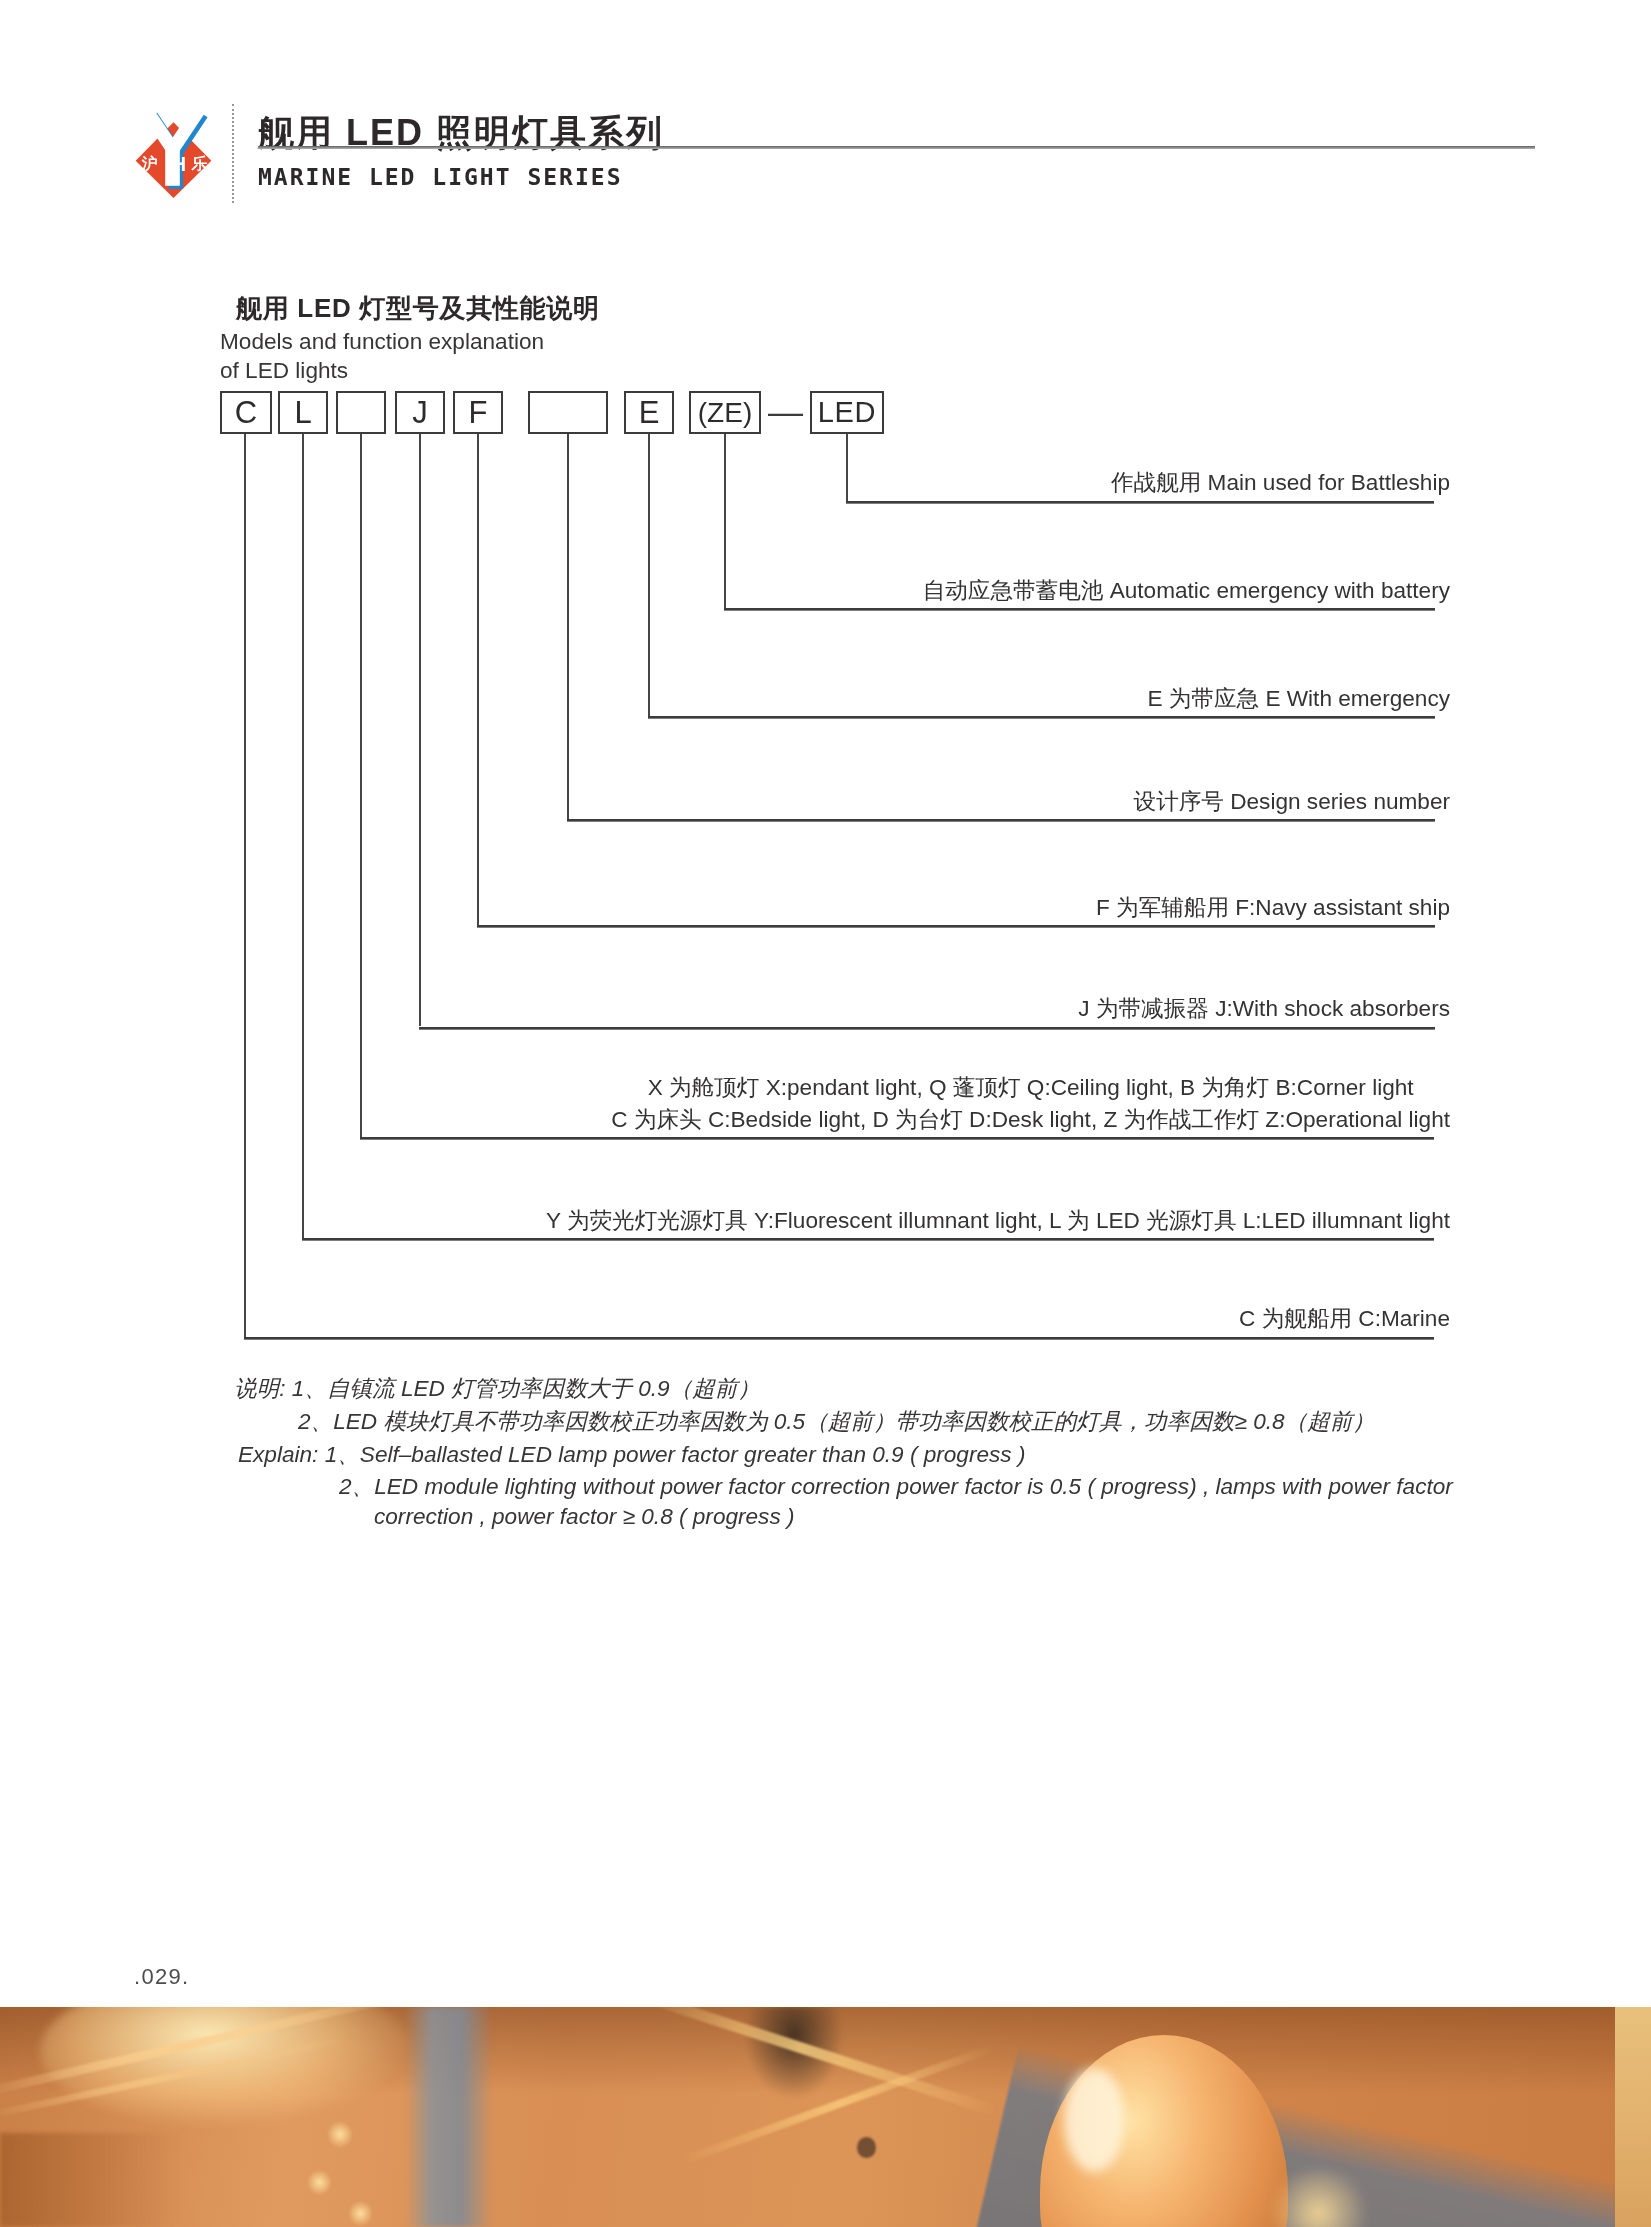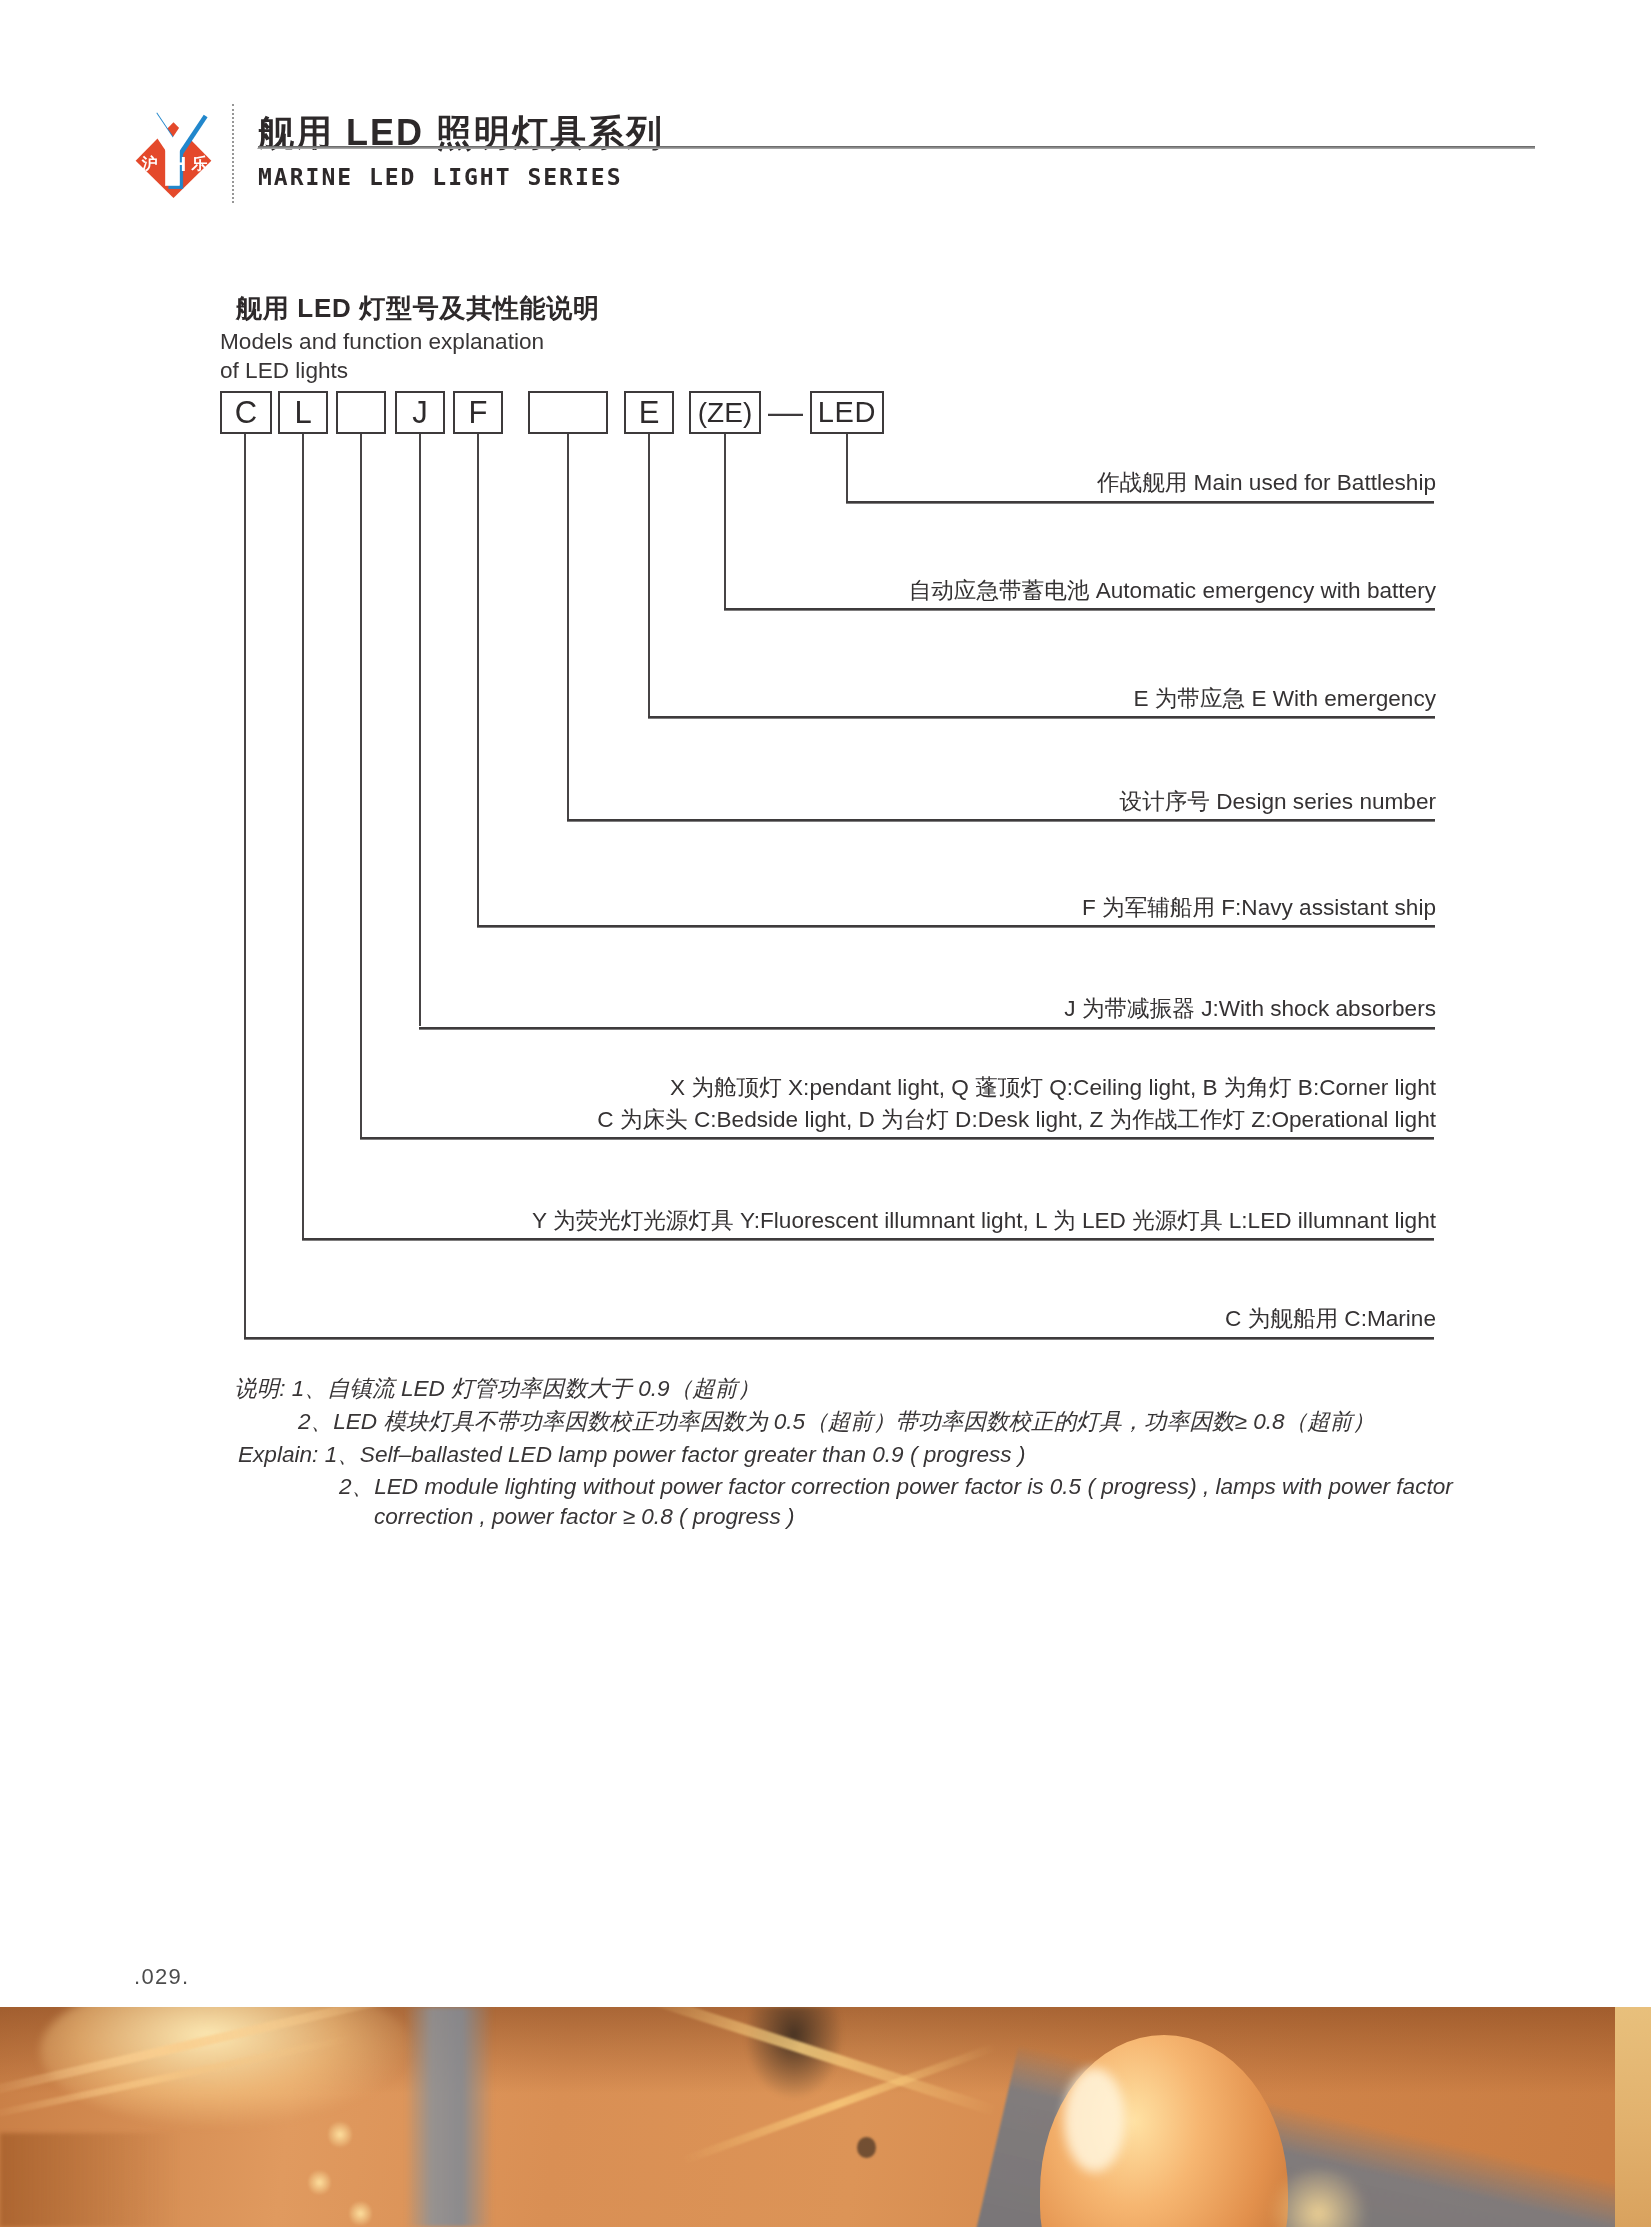--- a/index.html
+++ b/index.html
@@ -16,22 +16,22 @@
   .sec-zh{left:220px;top:291px;font-size:26px;font-weight:600;letter-spacing:0.7px;color:#2d292a;margin-left:16px;}
   .sec-en{font-size:22.6px;color:#383536;}
   
   .mbox{position:absolute;top:391px;height:43px;box-sizing:border-box;border:2px solid #3d3a3b;background:#fff;
         display:flex;align-items:center;justify-content:center;font-size:31px;color:#2e2b2c;}
   .dash{position:absolute;left:761px;top:391px;width:49px;height:43px;line-height:41px;text-align:center;
         font-size:35px;color:#3d3a3b;}
   
   .vline{position:absolute;width:2px;background:#474445;}
   .hline{position:absolute;height:2.7px;background:linear-gradient(180deg,#3e3b3c 60%,#aeaeae);}
-  .label{position:absolute;right:216px;text-align:right;font-size:22.6px;line-height:31px;color:#353233;white-space:nowrap;}
-  .label2{line-height:32px;}
+  .label{position:absolute;right:202px;text-align:right;font-size:22.6px;line-height:31px;color:#353233;white-space:nowrap;}
+  .label2{line-height:32px;text-align:center;}
   
   .note{font-size:22.6px;color:#383536;font-style:italic;}
   .pageno{left:134px;top:1964px;font-size:22px;letter-spacing:1.3px;color:#4c4c4c;}
   
   .photo{position:absolute;left:0;top:2007px;width:1652px;height:220px;overflow:hidden;background:#d8904f;}
   .photo>div{position:absolute;}
   .ph-base{inset:0;background:linear-gradient(97deg,#c97f46 0%,#e09a5f 18%,#d98f54 34%,#dc9457 52%,#d1854a 72%,#c87c42 100%);}
   .ph-topshade{left:0;top:0;width:100%;height:87px;background:linear-gradient(180deg,rgba(122,61,24,.5),rgba(122,61,24,0));}
   .ph-flare{left:40px;top:-33px;width:373px;height:153px;border-radius:50%;
             background:radial-gradient(ellipse at 45% 40%,rgba(255,238,185,.95),rgba(255,212,142,.5) 45%,rgba(255,212,142,0) 72%);filter:blur(4px);}

